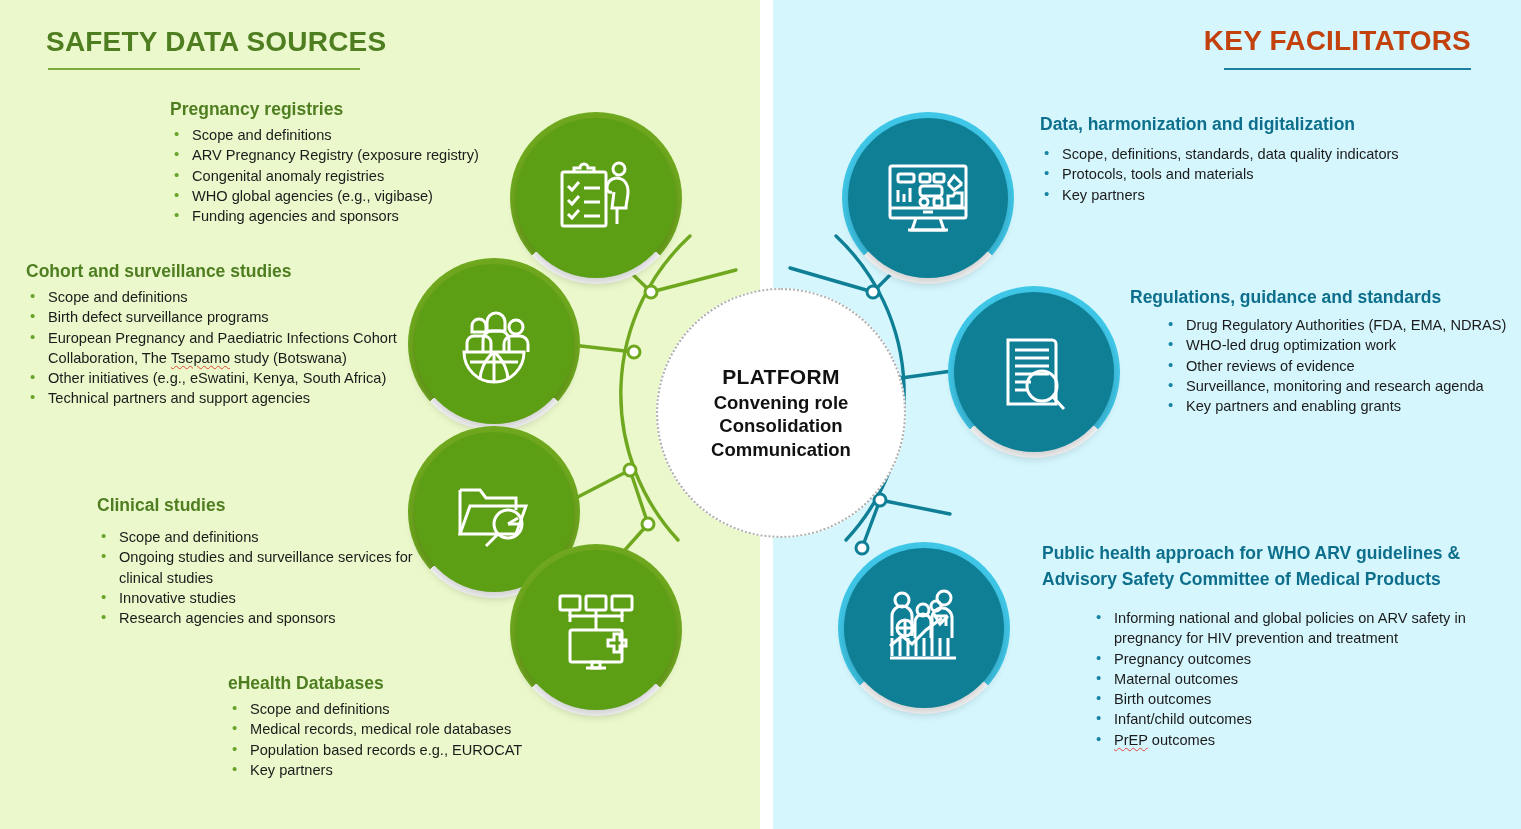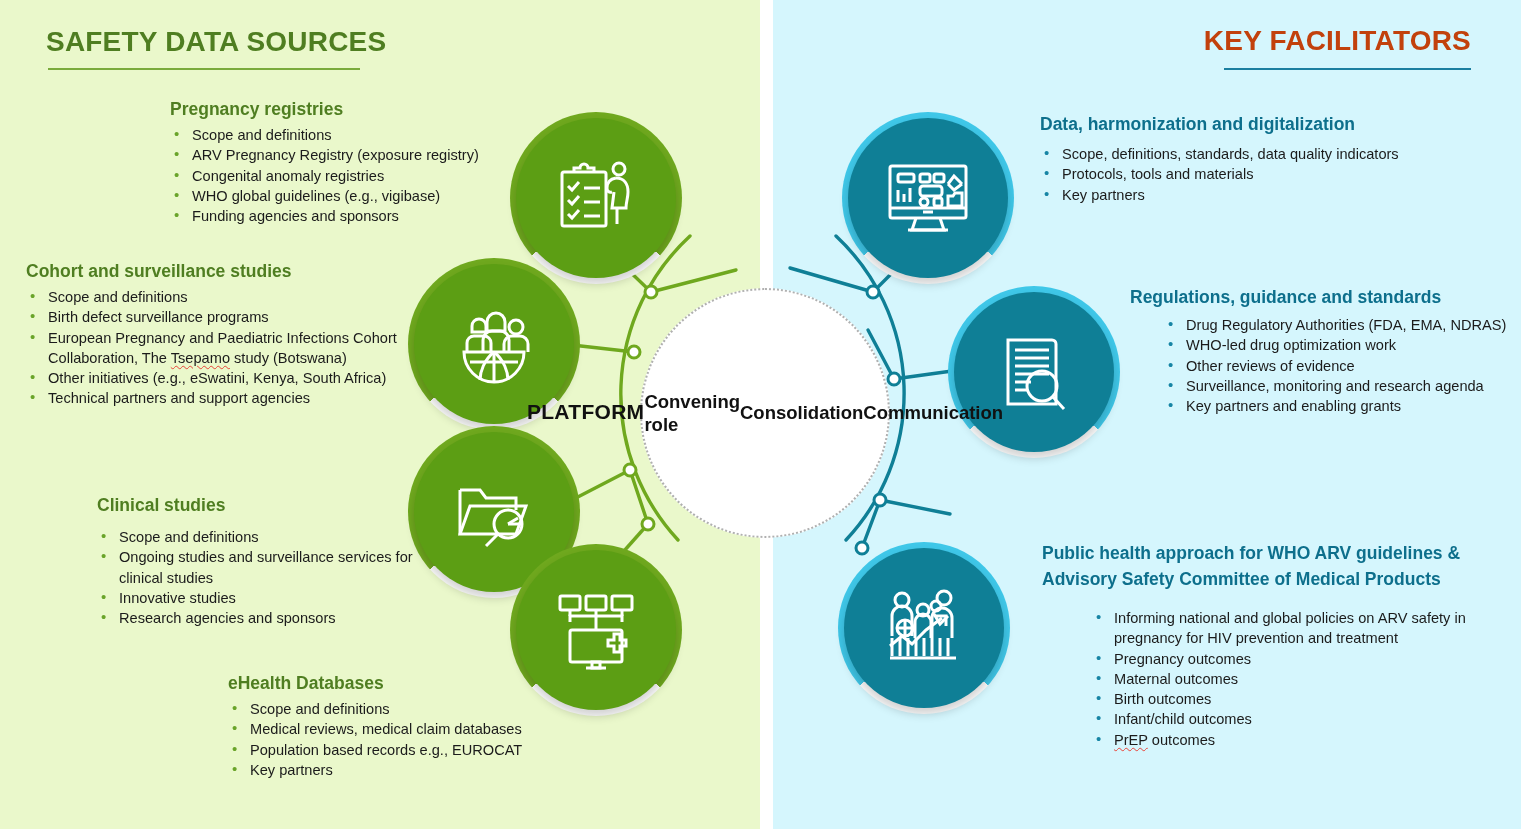--- a/index.html
+++ b/index.html
@@ -56,25 +56,25 @@
   #blk-clin{left:97px;top:494px;width:350px;}
   #blk-ehealth{left:228px;top:672px;width:360px;}
   
   #blk-data{left:1040px;top:113px;width:470px;}
   #blk-reg{left:1130px;top:286px;width:385px;}
   #blk-ph{left:1042px;top:540px;width:470px;}
   #blk-ph h3{line-height:26px;}
 
   
   .hub{
-    position:absolute;left:640px;top:288px;width:250px;height:250px;
+    position:absolute;left:656px;top:288px;width:250px;height:250px;
     border-radius:50%;background:#ffffff;
     border:2px dotted #b0b0b0;
     box-sizing:border-box;
-    display:flex;flex-direction:row;align-items:center;justify-content:center;
+    display:flex;flex-direction:column;align-items:center;justify-content:center;
     z-index:6;
   }
   .hub .l1{font-size:21px;font-weight:bold;color:#111;letter-spacing:.3px;margin-bottom:2px;}
   .hub .l2{font-size:18.5px;font-weight:bold;color:#111;line-height:23.5px;}
 
   
   svg.net{position:absolute;left:0;top:0;width:1521px;height:829px;z-index:2;}
 
   
   .bubble{
@@ -305,21 +305,21 @@
       </svg>
     </div>
   </div>
 
   <div class="block green" id="blk-preg">
     <h3>Pregnancy registries</h3>
     <ul>
       <li>Scope and definitions</li>
       <li>ARV Pregnancy Registry (exposure registry)</li>
       <li>Congenital anomaly registries</li>
-      <li>WHO global guidelines (e.g., vigibase)</li>
+      <li>WHO global agencies (e.g., vigibase)</li>
       <li>Funding agencies and sponsors</li>
     </ul>
   </div>
 
   <div class="block green" id="blk-cohort">
     <h3>Cohort and surveillance studies</h3>
     <ul>
       <li>Scope and definitions</li>
       <li>Birth defect surveillance programs</li>
       <li>European Pregnancy and Paediatric Infections Cohort Collaboration, The <span class="sp">Tsepamo</span> study (Botswana)</li>
@@ -335,21 +335,21 @@
       <li>Ongoing studies and surveillance services for clinical studies</li>
       <li>Innovative studies</li>
       <li>Research agencies and sponsors</li>
     </ul>
   </div>
 
   <div class="block green" id="blk-ehealth">
     <h3>eHealth Databases</h3>
     <ul style="margin-top:4px;">
       <li>Scope and definitions</li>
-      <li>Medical reviews, medical claim databases</li>
+      <li>Medical records, medical role databases</li>
       <li>Population based records e.g., EUROCAT</li>
       <li>Key partners</li>
     </ul>
   </div>
 
   <div class="block blue" id="blk-data">
     <h3>Data, harmonization and digitalization</h3>
     <ul style="margin-top:8px;">
       <li>Scope, definitions, standards, data quality indicators</li>
       <li>Protocols, tools and materials</li>

